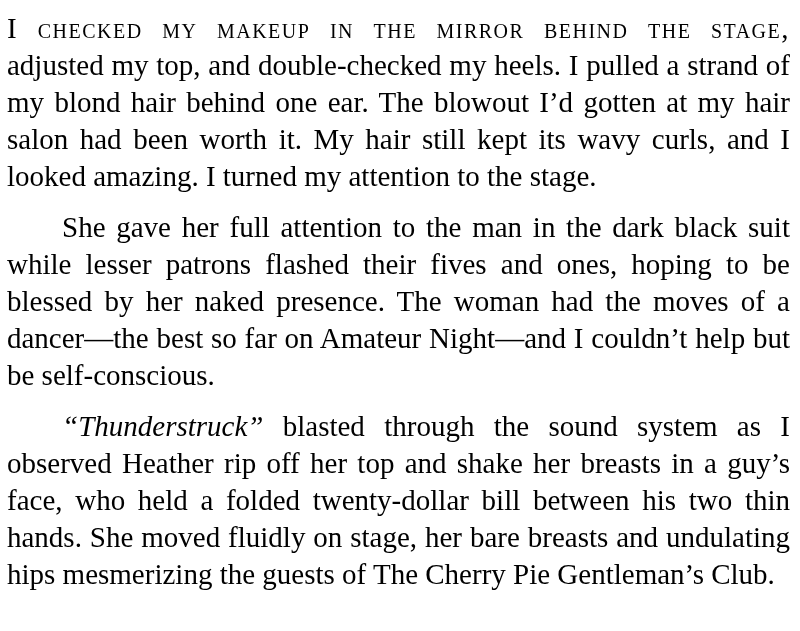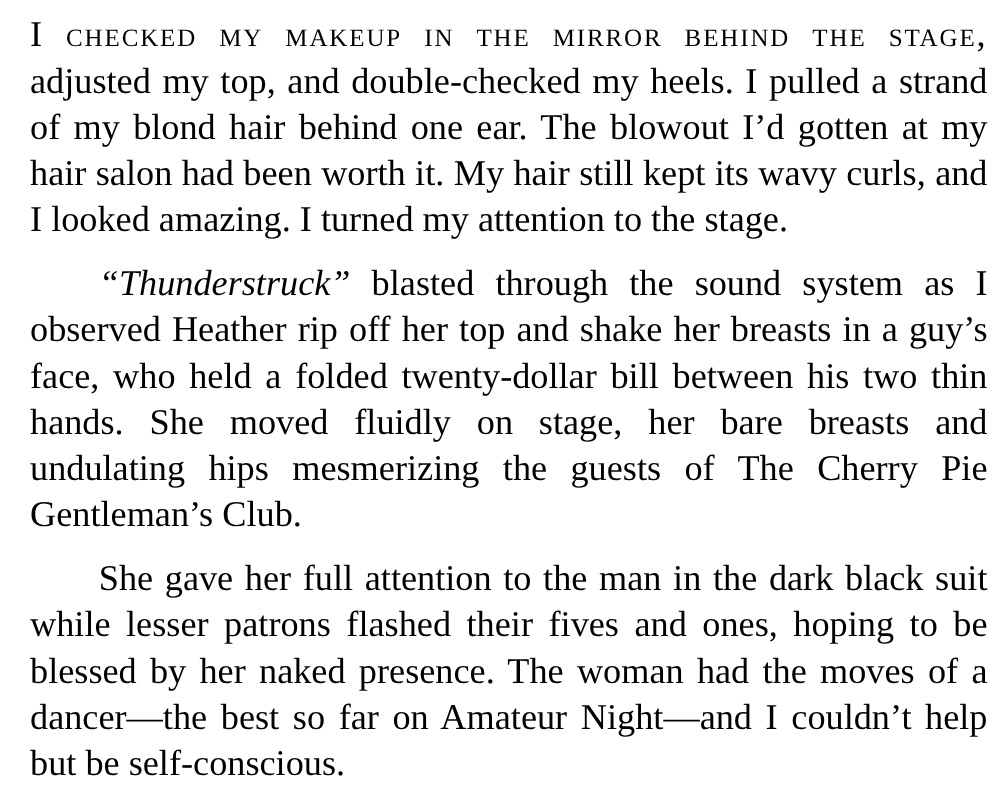--- a/index.html
+++ b/index.html
@@ -4,21 +4,21 @@
 <style>
   html, body {
     margin: 0;
     padding: 0;
     background: #ffffff;
   }
   .book-page {
     width: 800px;
     height: 631px;
     box-sizing: border-box;
-    padding: 10px 10px 0 24px;
+    padding: 10px 10px 0 7px;
     background: #ffffff;
     color: #000000;
     font-family: "Liberation Serif", "DejaVu Serif", serif;
     font-size: 29px;
     line-height: 37px;
     overflow: hidden;
   }
   .para {
     margin: 0 0 14px 0;
     text-align: justify;
@@ -35,17 +35,17 @@
     font-style: italic;
   }
 </style>
 </head>
 <body>
 
 <div class="book-page">
 
   <p class="para"><span class="opener-smallcaps">I checked my makeup in the mirror behind the stage,</span><span> adjusted my top, and double-checked my heels. I pulled a strand of my blond hair behind one ear. The blowout I’d gotten at my hair salon had been worth it. My hair still kept its wavy curls, and I looked amazing. I turned my attention to the stage.</span></p>
 
+  <p class="para indented"><span>She gave her full attention to the man in the dark black suit while lesser patrons flashed their fives and ones, hoping to be blessed by her naked presence. The woman had the moves of a dancer—the best so far on Amateur Night—and I couldn’t help but be self-conscious.</span></p>
+
   <p class="para indented"><span class="italic-lead">“Thunderstruck”</span><span> blasted through the sound system as I observed Heather rip off her top and shake her breasts in a guy’s face, who held a folded twenty-dollar bill between his two thin hands. She moved fluidly on stage, her bare breasts and undulating hips mesmerizing the guests of The Cherry Pie Gentleman’s Club.</span></p>
-
-  <p class="para indented"><span>She gave her full attention to the man in the dark black suit while lesser patrons flashed their fives and ones, hoping to be blessed by her naked presence. The woman had the moves of a dancer—the best so far on Amateur Night—and I couldn’t help but be self-conscious.</span></p>
 
 </div>
 
 </body></html>

